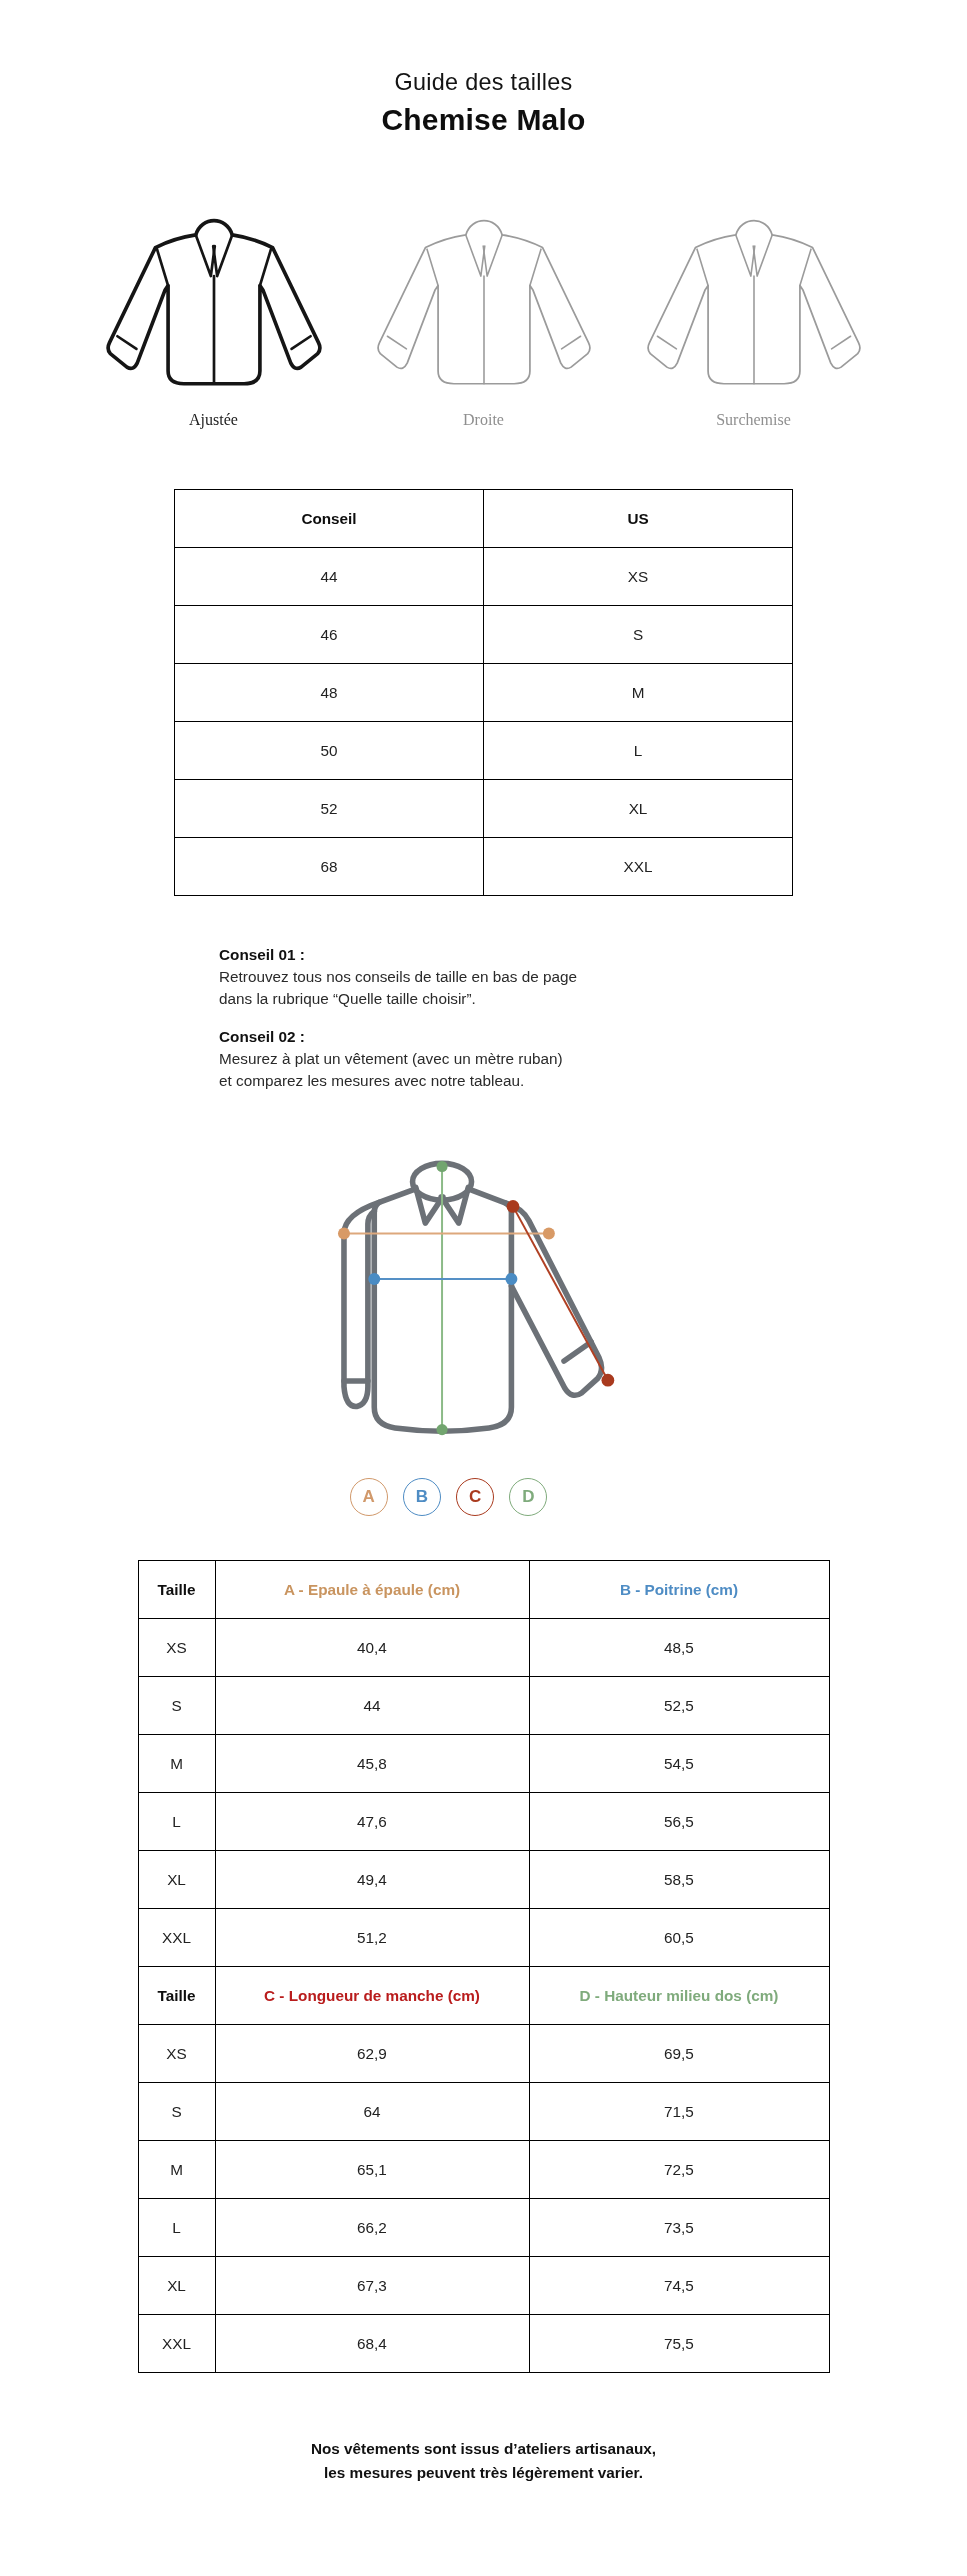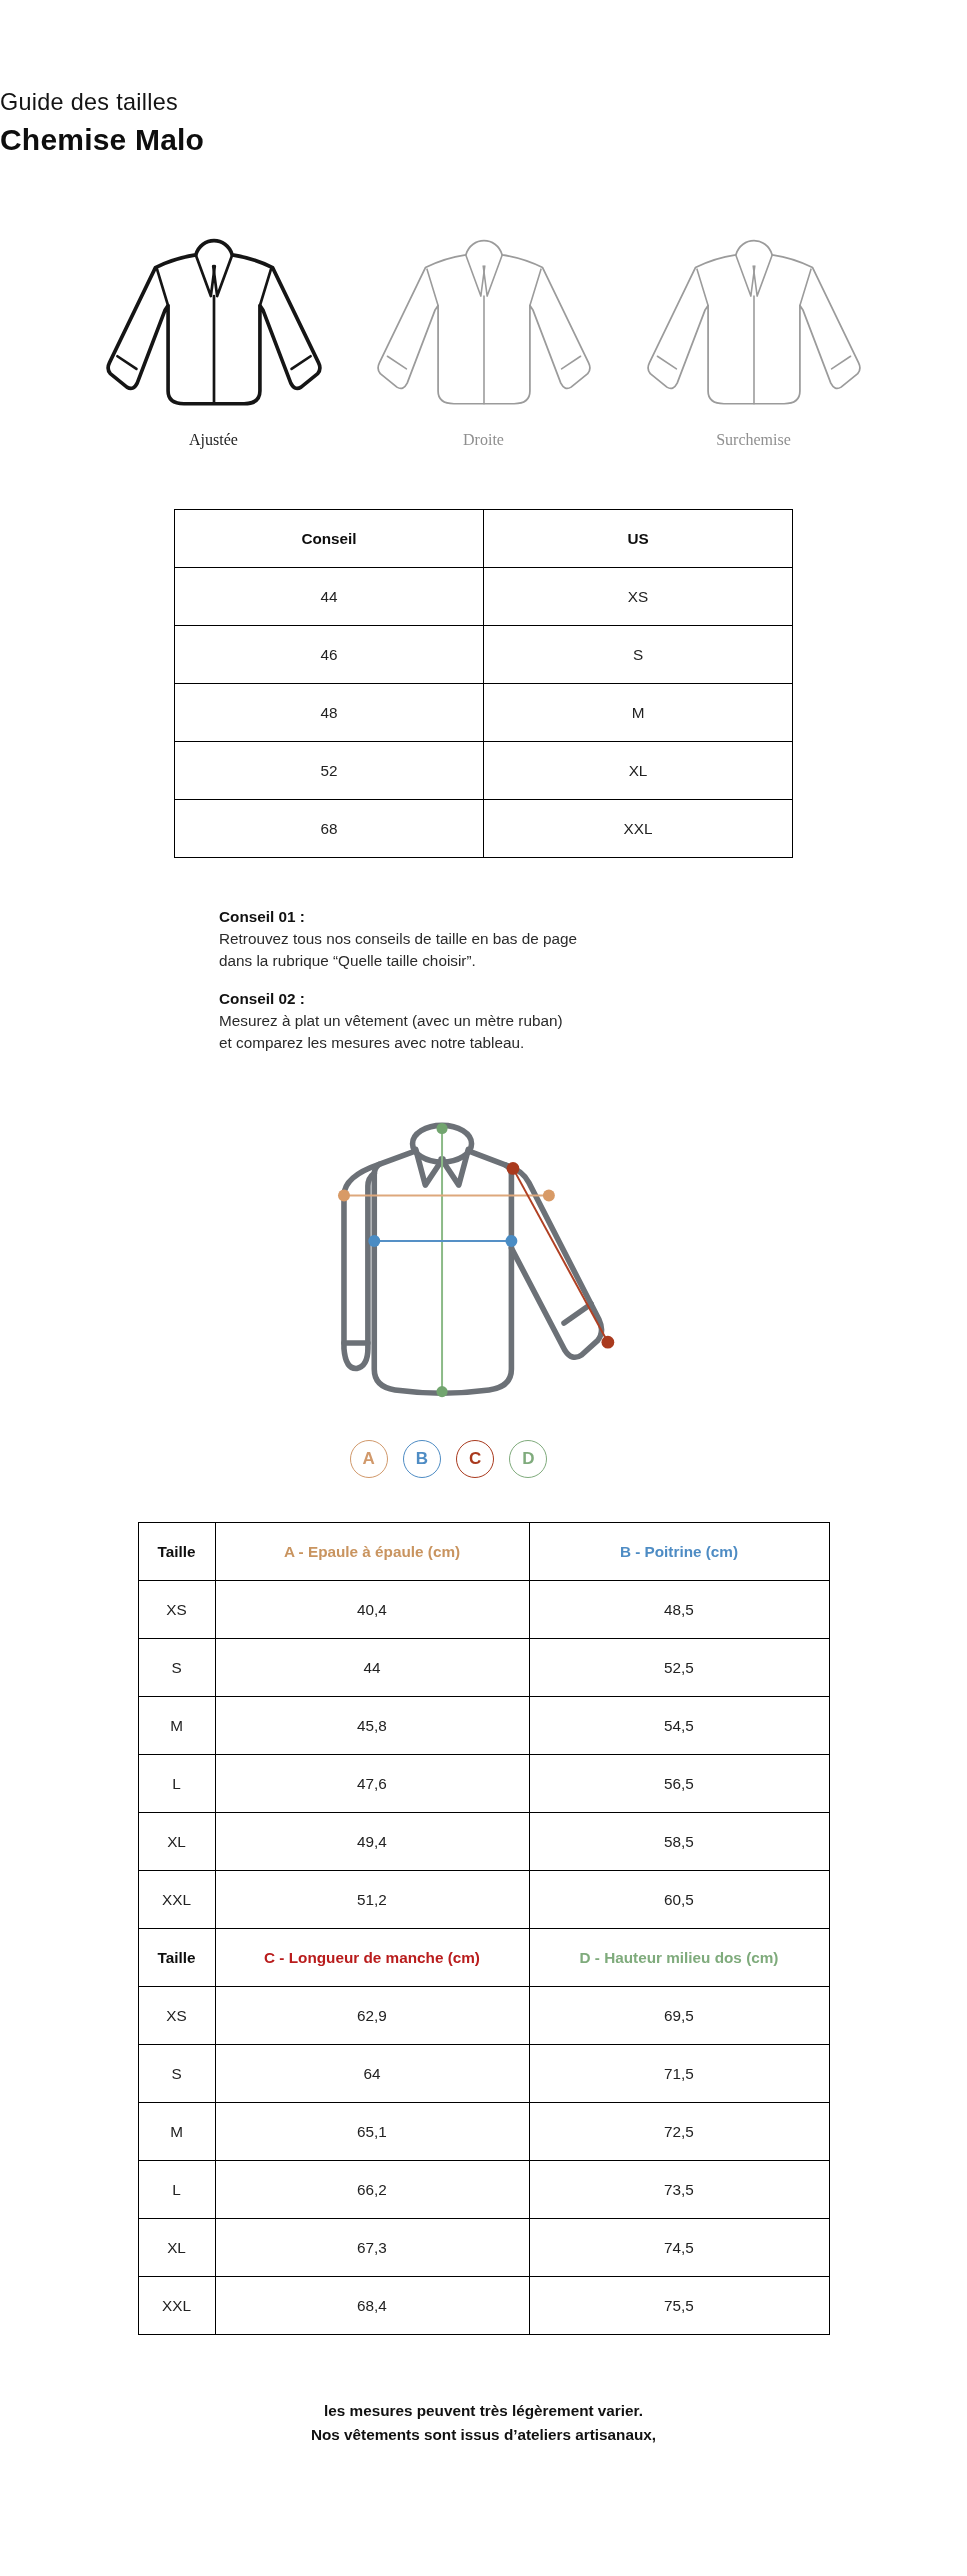--- a/index.html
+++ b/index.html
@@ -3,21 +3,21 @@
 <meta charset="utf-8">
 <style>
   * { box-sizing: border-box; margin: 0; padding: 0; }
   html, body { background: #ffffff; }
   body {
     width: 967px; height: 2576px; margin: 0 auto; overflow: hidden;
     font-family: "Liberation Sans", sans-serif; color: #1a1a1a;
   }
 
   
-  .header { padding-top: 89px; }
+  .header { padding-top: 69px; text-align: center; }
   .title { font-size: 23.4px; font-weight: 400; color: #141414; letter-spacing: 0.3px; }
   .product { font-size: 30px; font-weight: 700; color: #0e0e0e; margin-top: 7.3px; letter-spacing: 0.2px; }
 
   
   .fits { margin-top: 71px; display: flex; justify-content: center; }
   .fit { width: 270px; display: flex; flex-direction: column; align-items: center; cursor: pointer; }
   .fit svg { width: 242px; height: 190px; display: block; }
   .fit-label {
     margin-top: 13px; font-family: Liberation Serif, serif;
     font-size: 16px; color: #8f8f8f;
@@ -145,20 +145,24 @@
   </tr>
   <tr>
     <td>46</td>
     <td>S</td>
   </tr>
   <tr>
     <td>48</td>
     <td>M</td>
   </tr>
   <tr>
+    <td>50</td>
+    <td>L</td>
+  </tr>
+  <tr>
     <td>52</td>
     <td>XL</td>
   </tr>
   <tr>
     <td>68</td>
     <td>XXL</td>
   </tr>
 </tbody>
   </table>
 
@@ -286,16 +290,16 @@
   </tr>
   <tr>
     <td>XXL</td>
     <td>68,4</td>
     <td>75,5</td>
   </tr>
 </tbody>
   </table>
 
 <div class="footer">
+  <div>Nos vêtements sont issus d’ateliers artisanaux,</div>
   <div>les mesures peuvent très légèrement varier.</div>
-  <div>Nos vêtements sont issus d’ateliers artisanaux,</div>
 </div>
 
 
 </body></html>

